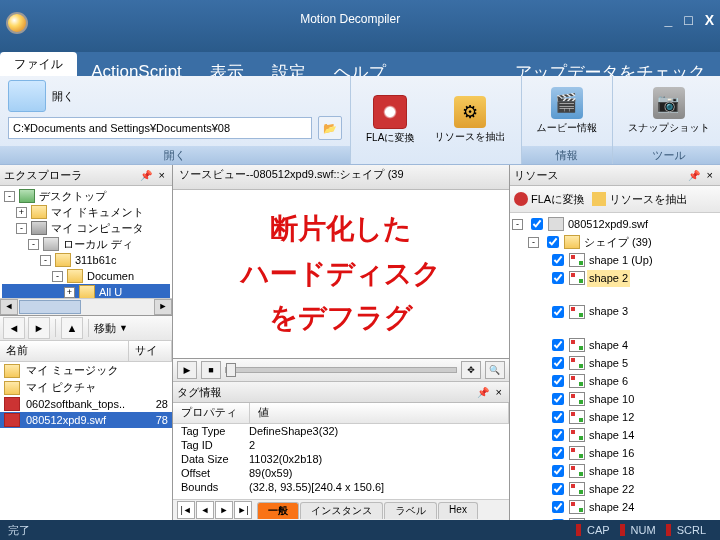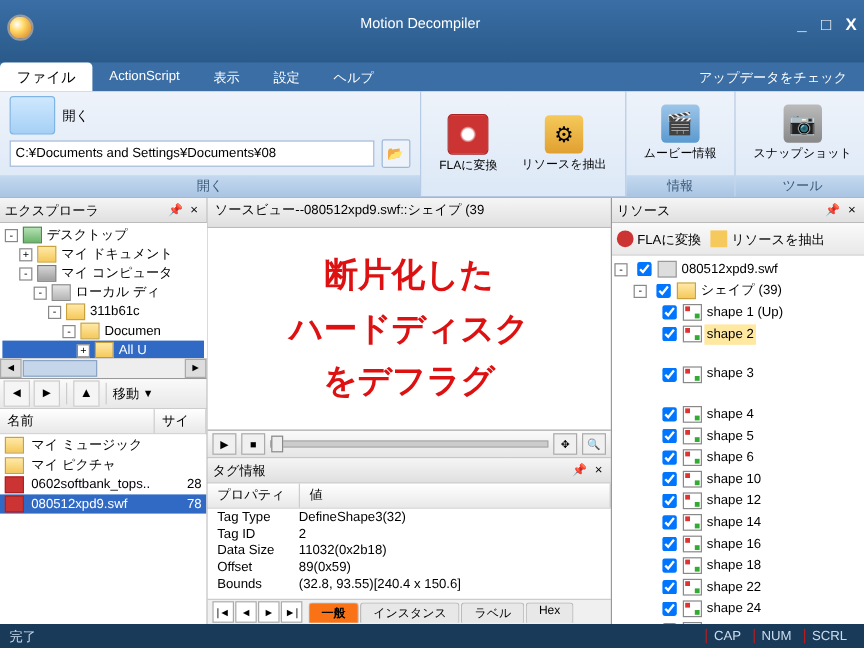--- a/index.html
+++ b/index.html
@@ -4,21 +4,21 @@
 <style>
 html,body{margin:0;padding:0;font-family:"MS PGothic","Meiryo",sans-serif;font-size:11px;color:#000;background:#fff;overflow:hidden}
 .window{width:720px;height:540px;background:#2a5a8a;display:flex;flex-direction:column;position:relative}
 .titlebar{height:28px;background:linear-gradient(#3a6ea5,#2a5a8a);display:flex;align-items:flex-start;padding:12px 6px;color:#fff}
 .app-icon{width:18px;height:18px;border-radius:50%;background:radial-gradient(circle at 35% 35%,#fff,#ffd966 35%,#e8a33d 70%);border:2px solid #999;margin-right:8px}
 .title-text{flex:1;text-align:center;font-size:12px}
 .winctl{display:flex;gap:12px;font-size:14px;font-weight:bold}
 .winctl span{cursor:pointer}
 .menubar{height:24px;background:#3a6ea5;display:flex;align-items:stretch}
 .tab-active{background:#fff;color:#000;padding:4px 14px;border-radius:4px 4px 0 0;display:flex;align-items:center;font-size:12px}
-.menu-item{color:#fff;padding:4px 14px;display:flex;align-items:center;font-size:11px;cursor:pointer}
+.menu-item{color:#fff;padding:20px 14px;display:flex;align-items:center;font-size:17px;cursor:pointer}
 .menu-right{margin-left:auto}
 .ribbon{height:88px;background:linear-gradient(#eef3fa,#dce8f7);display:flex;border-bottom:1px solid #9db8d9}
 .ribbon-group{display:flex;flex-direction:column;border-right:1px solid #b5cbe3}
 .ribbon-body{flex:1;display:flex;align-items:center;padding:4px 8px;gap:6px}
 .ribbon-label{height:18px;background:linear-gradient(#c5d9f0,#a9c4e3);text-align:center;font-size:11px;line-height:18px;color:#3a5a7a}
 .open-group{flex:0 0 350px}
 .open-body{flex-direction:column;align-items:stretch;gap:4px}
 .open-row{display:flex;align-items:center;gap:6px}
 .folder-icon{width:36px;height:30px;background:linear-gradient(#cfe8ff,#a5d0f5);border:1px solid #7fb5e5;border-radius:3px}
 .path-input{flex:1;height:20px;border:1px solid #9db8d9;background:#fff;padding:0 4px;font-size:11px}
@@ -78,21 +78,21 @@
 .right-col{width:210px;border-left:1px solid #999;display:flex;flex-direction:column}
 .res-toolbar{height:26px;background:linear-gradient(#fafafa,#e8e8e8);border-bottom:1px solid #ccc;display:flex;align-items:center;padding:0 4px;gap:8px}
 .res-btn{display:flex;align-items:center;gap:3px;cursor:pointer;font-size:11px}
 .res-tree{flex:1;overflow:auto;background:#fff;padding:2px;font-size:11px;line-height:17px}
 .shape-icon{width:14px;height:12px;display:inline-block;background:#fff;border:1px solid #888;position:relative}
 .shape-icon::before{content:"";position:absolute;left:1px;top:1px;width:4px;height:4px;background:#d33}
 .shape-icon::after{content:"";position:absolute;right:1px;bottom:1px;width:4px;height:4px;background:#3a3}
 .chk{width:12px;height:12px;cursor:pointer}
 .statusbar{height:20px;background:#1a3a5a;color:#cde;display:flex;align-items:center;padding:0 8px;font-size:11px}
 .status-right{margin-left:auto;display:flex;gap:4px}
-.status-right span{border-left:1px solid #b91c1c;padding:0 6px}
+.status-right span{border-left:5px solid #b91c1c;padding:0 6px}
 .pin{font-size:10px;cursor:pointer;padding:0 3px}
 .flash-ic{width:32px;height:32px;border-radius:4px;background:radial-gradient(circle,#fff 20%,#c33 30%);border:1px solid #a22}
 .gears-ic{background:linear-gradient(#f5c95b,#e0a030)}
 .movie-ic{background:linear-gradient(#9ec5e8,#5a9ad0)}
 .color-ic{background:linear-gradient(45deg,#d33 25%,#3d3 25% 50%,#33d 50% 75%,#dd3 75%)}
 .snap-ic{background:linear-gradient(#bbb,#888)}
 .sel-bg{background:#ffe8a0}
 </style>
 </head>
 <body>

